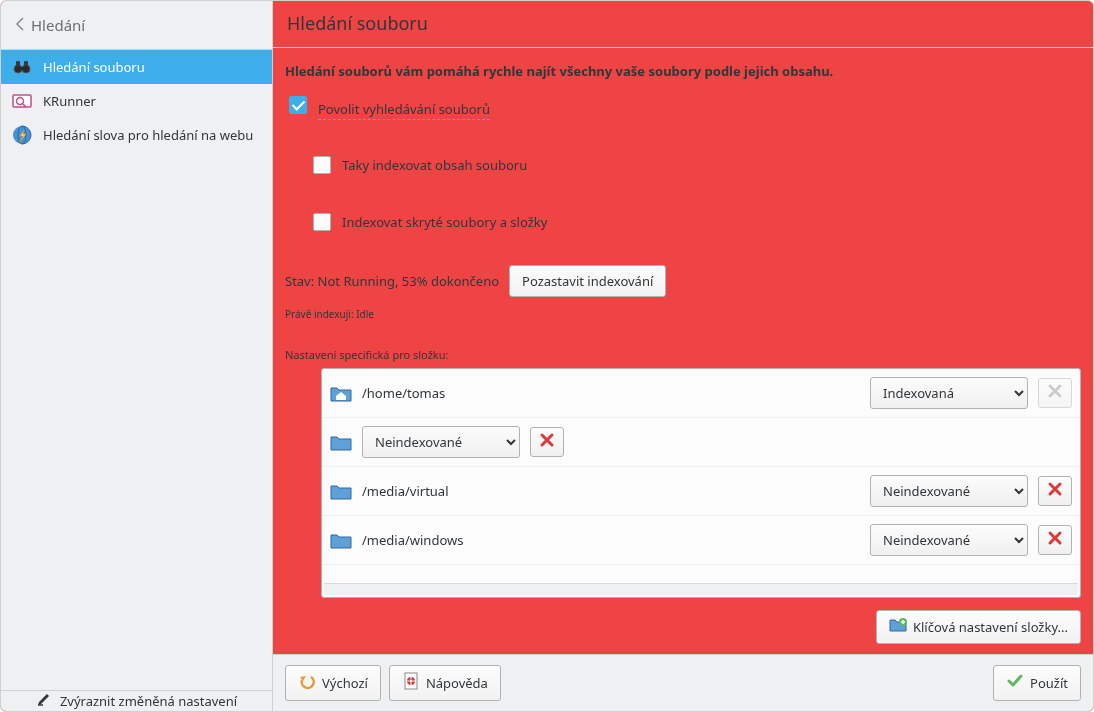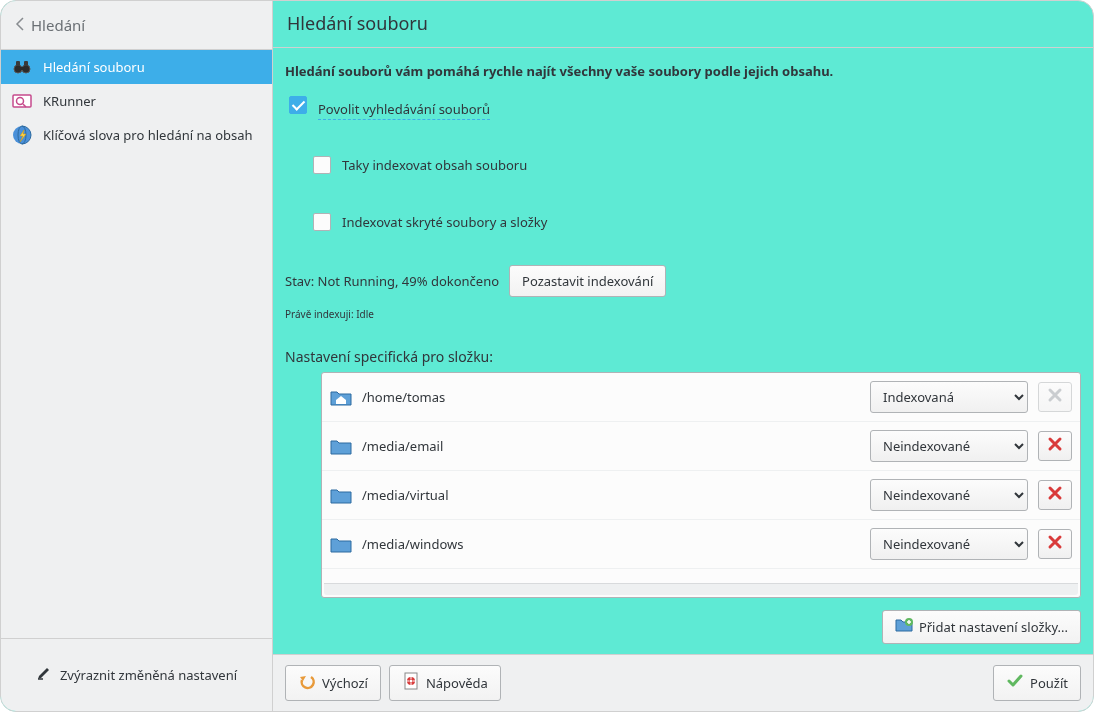--- a/index.html
+++ b/index.html
@@ -1,20 +1,20 @@
 <!DOCTYPE html>
 <html><head>
 <meta charset="utf-8">
 <style>
 * { box-sizing: border-box; font-family: "Noto Sans", "Segoe UI", sans-serif; }
 body { margin: 0; background: #fff; }
 .window {
   width: 1094px; height: 712px;
-  background: #5eead4;
-  border-radius: 16px;
+  background: #ef4444;
+  border-radius: 6px;
   overflow: hidden;
   display: flex;
   border: 1px solid #d0d0d0;
 }
 .sidebar {
   width: 272px;
   background: #eff0f1;
   border-right: 1px solid #d0d0d0;
   display: flex;
   flex-direction: column;
@@ -42,21 +42,21 @@
 }
 .sidebar-item.selected {
   background: #3daee9;
   color: #fff;
 }
 .sidebar-item .icon {
   width: 22px; height: 22px; display: flex; align-items: center; justify-content: center;
 }
 .sidebar-footer {
   border-top: 1px solid #d0d0d0;
-  padding: 26px 10px;
+  padding: 0 10px;
   display: flex; align-items: center; justify-content: center;
   gap: 8px;
   font-size: 13px;
   color: #31363b;
   cursor: pointer;
 }
 .main {
   flex: 1;
   display: flex;
   flex-direction: column;
@@ -111,21 +111,21 @@
   border-radius: 3px;
   padding: 6px 12px;
   font-size: 13px;
   color: #31363b;
   cursor: pointer;
   display: inline-flex;
   align-items: center;
   gap: 6px;
 }
 .indexing-now { font-size: 10px; color: #31363b; margin-top: 10px; }
-.folder-label { font-size: 14px; color: #31363b; margin-top: 26px; margin-bottom: 6px; }
+.folder-label { font-size: 11px; color: #31363b; margin-top: 26px; margin-bottom: 6px; }
 .folder-panel {
   border: 1px solid #b0b3b6;
   border-radius: 3px;
   background: #fcfcfc;
   height: 300px;
   display: flex;
   flex-direction: column;
   margin-left: 36px;
 }
 .folder-table {
@@ -218,21 +218,21 @@
       </div>
       <div class="sidebar-item">
         <span class="icon">
           <svg width="22" height="22" viewBox="0 0 22 22">
               <circle cx="11" cy="11" r="9" fill="#4a90d9"></circle>
               <path d="M11 2 A9 9 0 0 1 11 20" stroke="#2c6aa0" fill="none"></path>
               <ellipse cx="11" cy="11" rx="4" ry="9" fill="none" stroke="#2c6aa0"></ellipse>
               <path d="M13 6 L9 12 L12 12 L9 18 L15 10 L12 10 Z" fill="#ffd24a" stroke="#d49a00" stroke-width="0.5"></path>
             </svg>
         </span>
-        <span>Klíčová slova pro hledání na obsah</span>
+        <span>Hledání slova pro hledání na webu</span>
       </div>
     </div>
     <div class="sidebar-footer">
       <span>
         <svg width="16" height="16" viewBox="0 0 16 16">
             <path d="M2 14 L3 11 L11 3 L13 5 L5 13 Z" fill="#31363b"></path>
             <line x1="2" y1="14" x2="7" y2="14" stroke="#31363b" stroke-width="1.5"></line>
           </svg>
       </span>
       <span>Zvýraznit změněná nastavení</span>
@@ -251,21 +251,21 @@
       <div class="check-row indent">
         <input type="checkbox" style="">
         <label>Taky indexovat obsah souboru</label>
       </div>
       <div class="check-row indent">
         <input type="checkbox" style="">
         <label>Indexovat skryté soubory a složky</label>
       </div>
 
       <div class="status-row">
-        <span>Stav: Not Running, 49% dokončeno</span>
+        <span>Stav: Not Running, 53% dokončeno</span>
         <button class="btn">
           <span>Pozastavit indexování</span>
         </button>
       </div>
       <div class="indexing-now">Právě indexuji: Idle</div>
 
       <div class="folder-label">Nastavení specifická pro složku:</div>
 
       <div class="folder-panel">
         <div class="folder-table" id="folder-table">
@@ -279,21 +279,20 @@
               <div class="icon-btn disabled">
                 <span><svg width="16" height="16" viewBox="0 0 16 16">
                     <path d="M3 3 L13 13 M13 3 L3 13" stroke="#9aa0a6" stroke-width="3" stroke-linecap="round"></path>
                   </svg></span>
               </div>
             </div>
             <div class="folder-row">
               <span class="folder-icon"><svg width="22" height="18" viewBox="0 0 22 18">
                   <path d="M1 4 L7 4 L9 6 L21 6 L21 17 L1 17 Z" fill="#5ea0d8" stroke="#2c6aa0"></path>
                 </svg></span>
-              <span class="path">/media/email</span>
               <select><option>Indexovaná</option><option selected="">Neindexované</option></select>
               <div class="icon-btn">
                 <span><svg width="16" height="16" viewBox="0 0 16 16">
                     <path d="M3 3 L13 13 M13 3 L3 13" stroke="#d93a3a" stroke-width="3" stroke-linecap="round"></path>
                   </svg></span>
               </div>
             </div>
             <div class="folder-row">
               <span class="folder-icon"><svg width="22" height="18" viewBox="0 0 22 18">
                   <path d="M1 4 L7 4 L9 6 L21 6 L21 17 L1 17 Z" fill="#5ea0d8" stroke="#2c6aa0"></path>
@@ -324,21 +323,21 @@
 
       <div class="add-folder-row">
         <button class="btn">
           <span>
             <svg width="18" height="16" viewBox="0 0 18 16">
                 <path d="M1 3 L6 3 L8 5 L17 5 L17 14 L1 14 Z" fill="#5ea0d8" stroke="#2c6aa0"></path>
                 <circle cx="14" cy="5" r="4" fill="#60b860"></circle>
                 <path d="M14 3 L14 7 M12 5 L16 5" stroke="#fff" stroke-width="1.5"></path>
               </svg>
           </span>
-          <span>Přidat nastavení složky...</span>
+          <span>Klíčová nastavení složky...</span>
         </button>
       </div>
     </div>
 
     <div class="footer">
       <button class="btn">
         <span>
           <svg width="18" height="18" viewBox="0 0 18 18">
               <path d="M13 5 A6 6 0 1 1 4 8" fill="none" stroke="#e89a3a" stroke-width="2.5"></path>
               <path d="M2 5 L5 9 L8 4 Z" fill="#e89a3a"></path>

